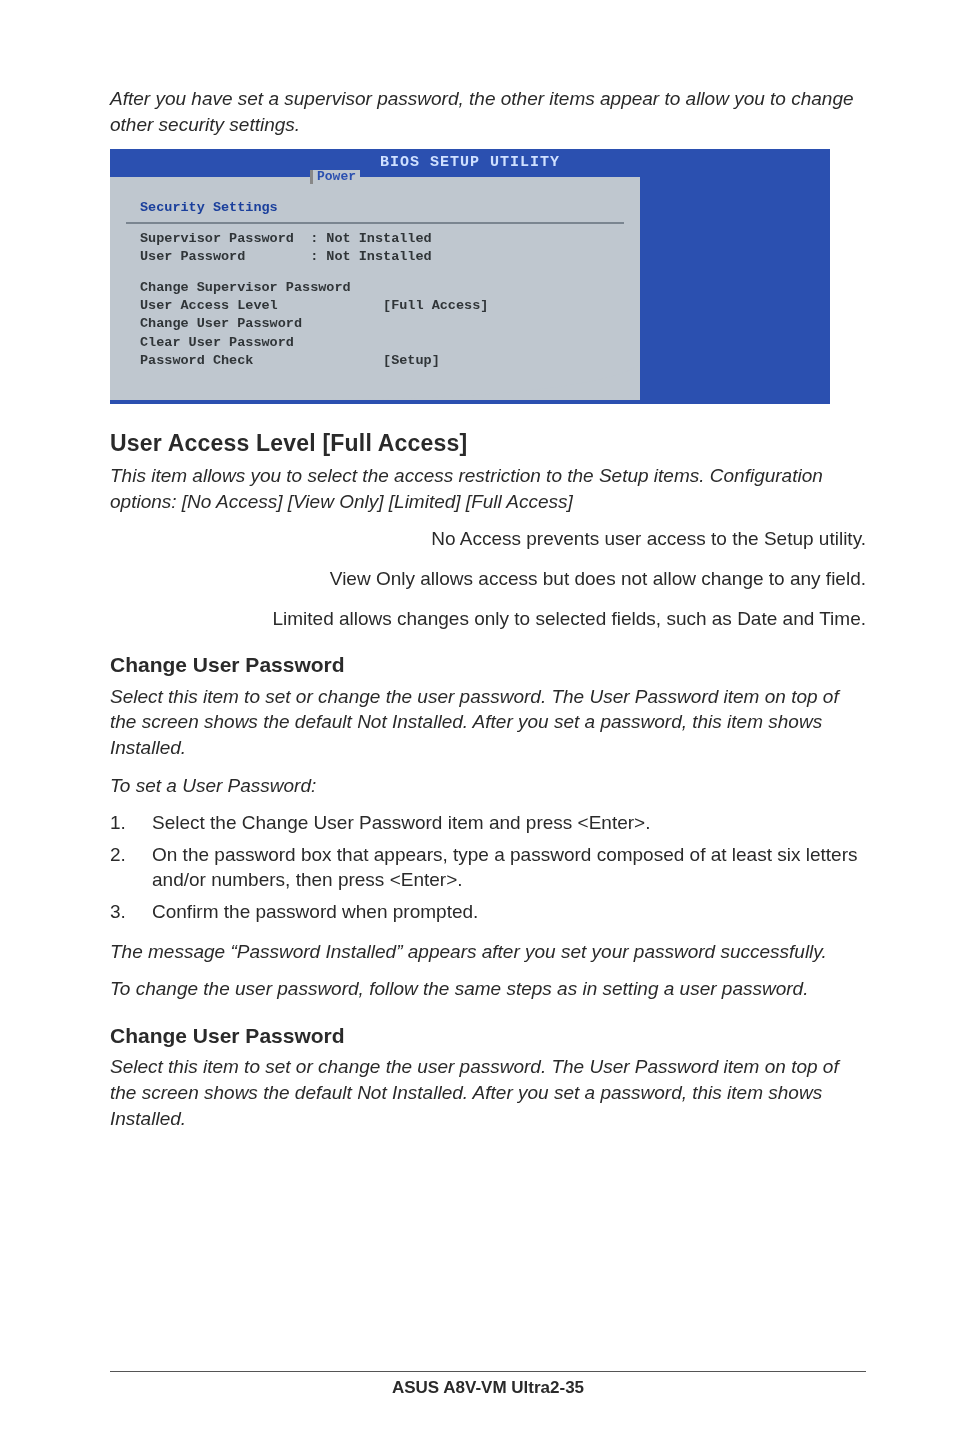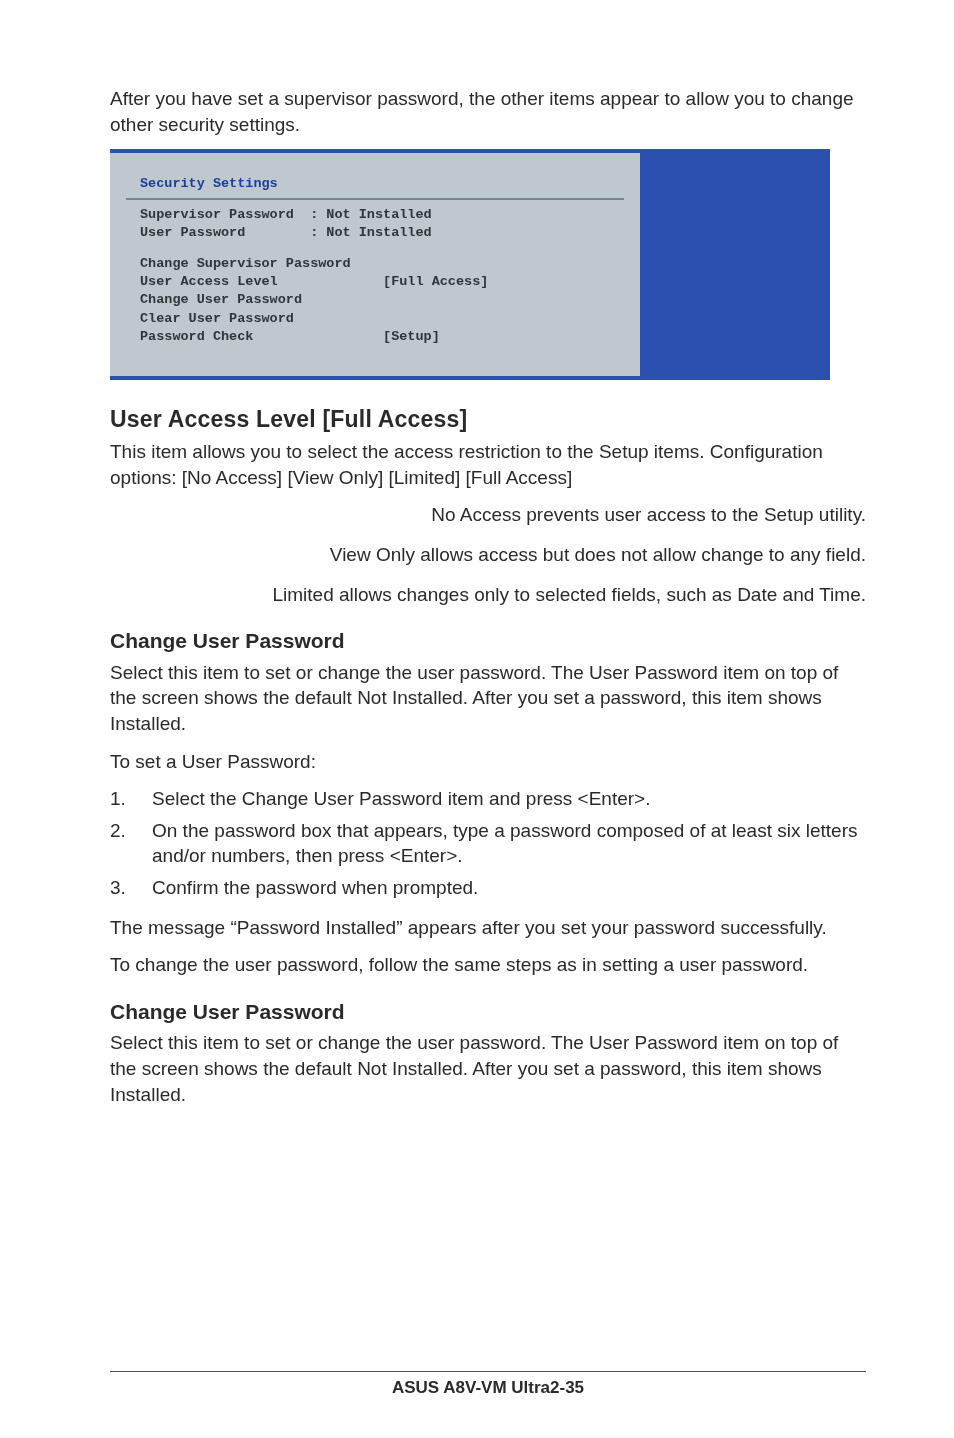--- a/index.html
+++ b/index.html
@@ -6,21 +6,21 @@
   html, body { width: 954px; height: 1438px; }
   body {
     background: #ffffff;
     font-family: Arial, Helvetica, sans-serif;
     color: #2a2a2a;
     padding: 86px 88px 40px 110px;
     font-size: 19px;
     line-height: 1.35;
     position: relative;
   }
-  .para { margin-bottom: 12px; }
+  .para { margin-bottom: 12px; font-style: italic; }
 
   
   .bios-box {
     width: 720px;
     margin: 8px 0 24px 0;
     border-top: 3px solid #2b50b0;
     border-bottom: 4px solid #2b50b0;
     background: #2b50b0;
   }
   .bios-title-row {
@@ -128,20 +128,24 @@
     font-weight: bold;
     font-size: 17px;
   }
 </style>
 </head>
 <body>
 
 <p class="para">After you have set a supervisor password, the other items appear to allow you to change other security settings.</p>
 
 <div class="bios-box">
+  <div class="bios-title-row">
+    <span class="bios-title">BIOS SETUP UTILITY</span>
+    <span class="bios-tab">Power</span>
+  </div>
   <div class="bios-body">
     <div class="bios-main">
       <div class="bios-sec-title">Security Settings</div>
       <div class="bios-rows">
         <div class="bios-row">Supervisor Password  : Not Installed</div>
         <div class="bios-row">User Password        : Not Installed</div>
         <div class="bios-blank"></div>
         <div class="bios-row">Change Supervisor Password</div>
         <div class="bios-row">User Access Level             [Full Access]</div>
         <div class="bios-row">Change User Password</div>

